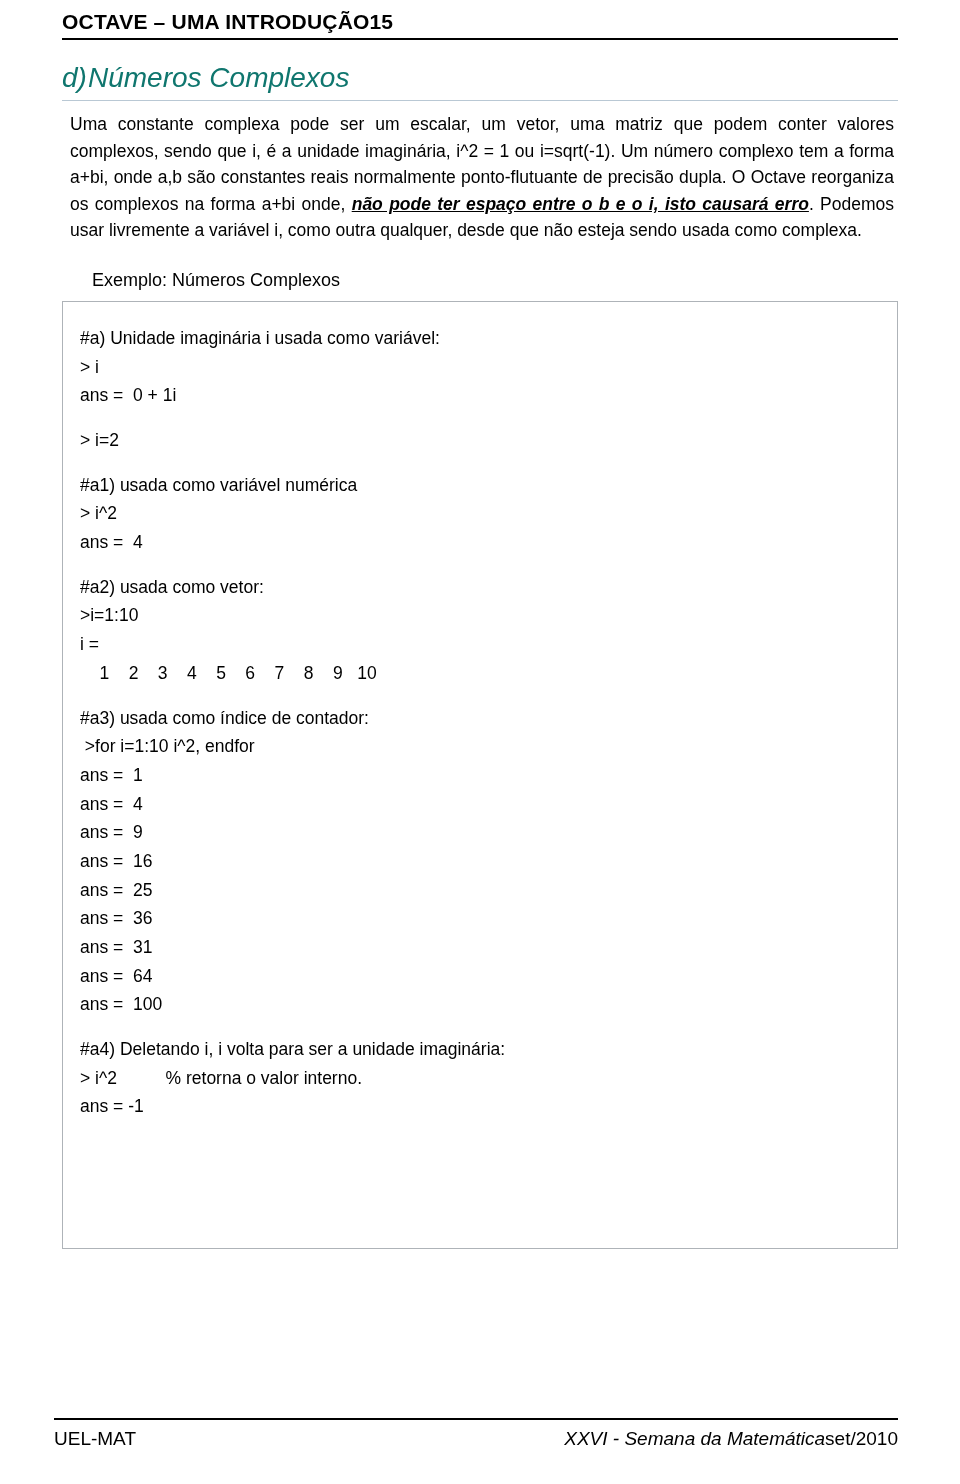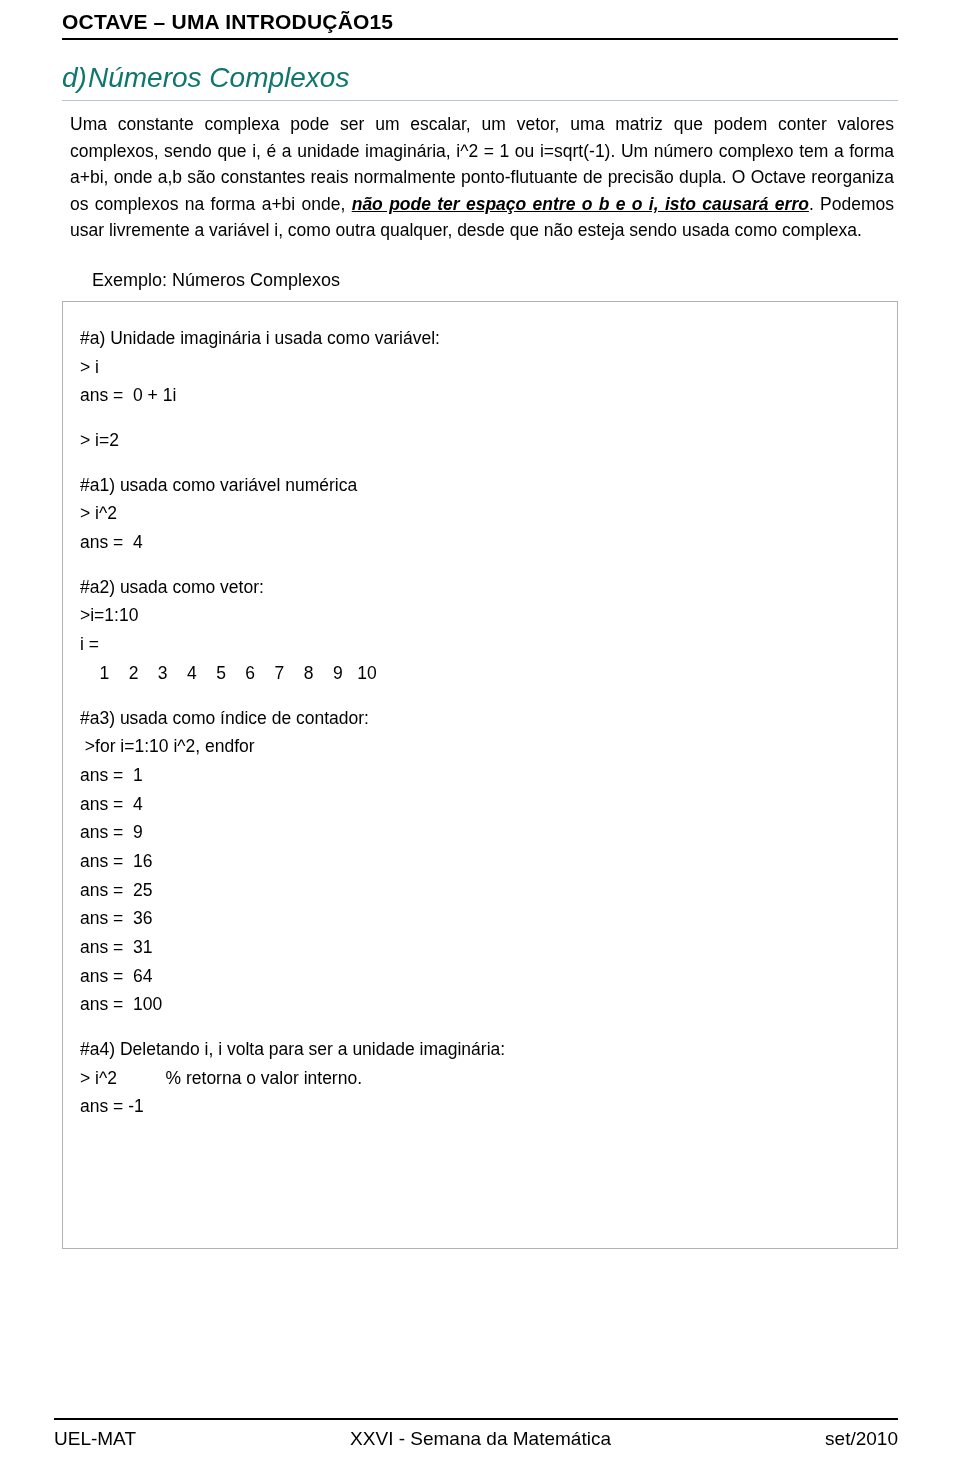--- a/index.html
+++ b/index.html
@@ -111,21 +111,22 @@
     border-bottom: 2px solid #000000;
     margin-bottom: 8px;
   }
   .footer-row {
     display: flex;
     justify-content: space-between;
     font-size: 19px;
   }
   .footer-center {
     flex: 1;
-    text-align: center;
+    text-align: right;
+    font-style: italic;
   }
 </style>
 </head>
 <body>
 
 <div class="page">
 
   <div class="header">
     <div class="header-title">OCTAVE – UMA INTRODUÇÃO</div>
     <div class="header-page">15</div>

